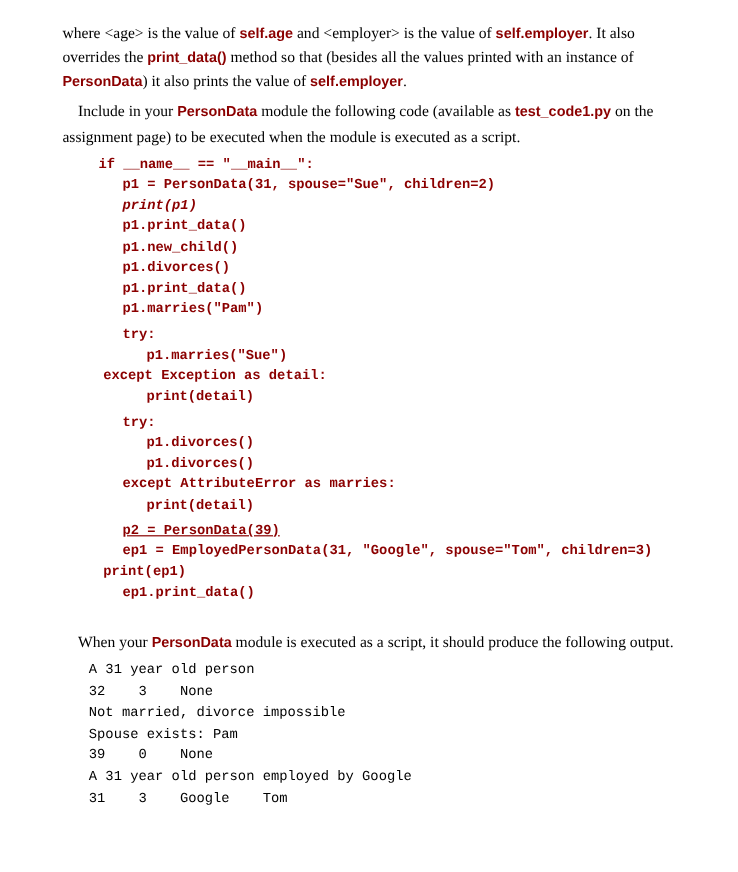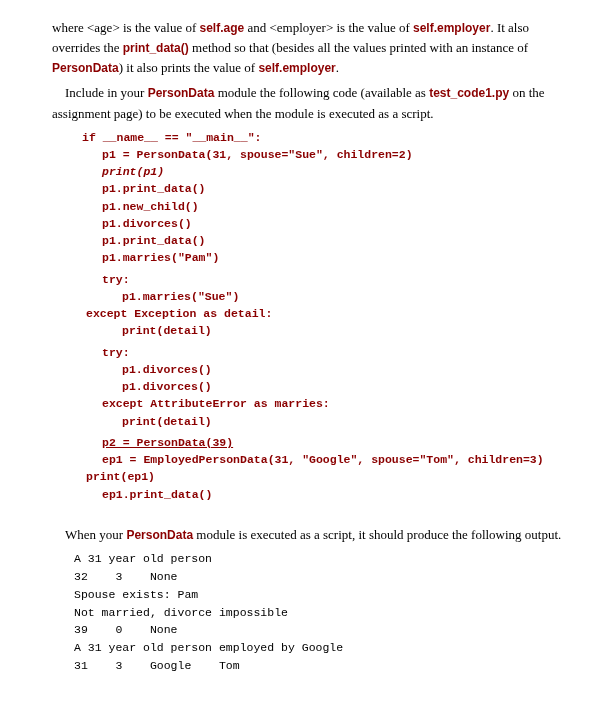--- a/index.html
+++ b/index.html
@@ -84,20 +84,20 @@
     <div style="margin-left:20px;"><span class="kw">ep1.print_data()</span></div>
   </div>
 
   <p class="section-gap">
     &nbsp;&nbsp;&nbsp;&nbsp;When your <span class="inline-code-red">PersonData</span> module is executed as a script, it should produce the following output.
   </p>
 
   <div class="output-block">
     <div>A 31 year old person</div>
     <div>32&nbsp;&nbsp;&nbsp;&nbsp;3&nbsp;&nbsp;&nbsp;&nbsp;None</div>
+    <div>Not married, divorce impossible</div>
     <div>Spouse exists: Pam</div>
-    <div>Not married, divorce impossible</div>
     <div>39&nbsp;&nbsp;&nbsp;&nbsp;0&nbsp;&nbsp;&nbsp;&nbsp;None</div>
     <div>A 31 year old person employed by Google</div>
     <div>31&nbsp;&nbsp;&nbsp;&nbsp;3&nbsp;&nbsp;&nbsp;&nbsp;Google&nbsp;&nbsp;&nbsp;&nbsp;Tom</div>
   </div>
 
 </div>
 
 </body></html>

